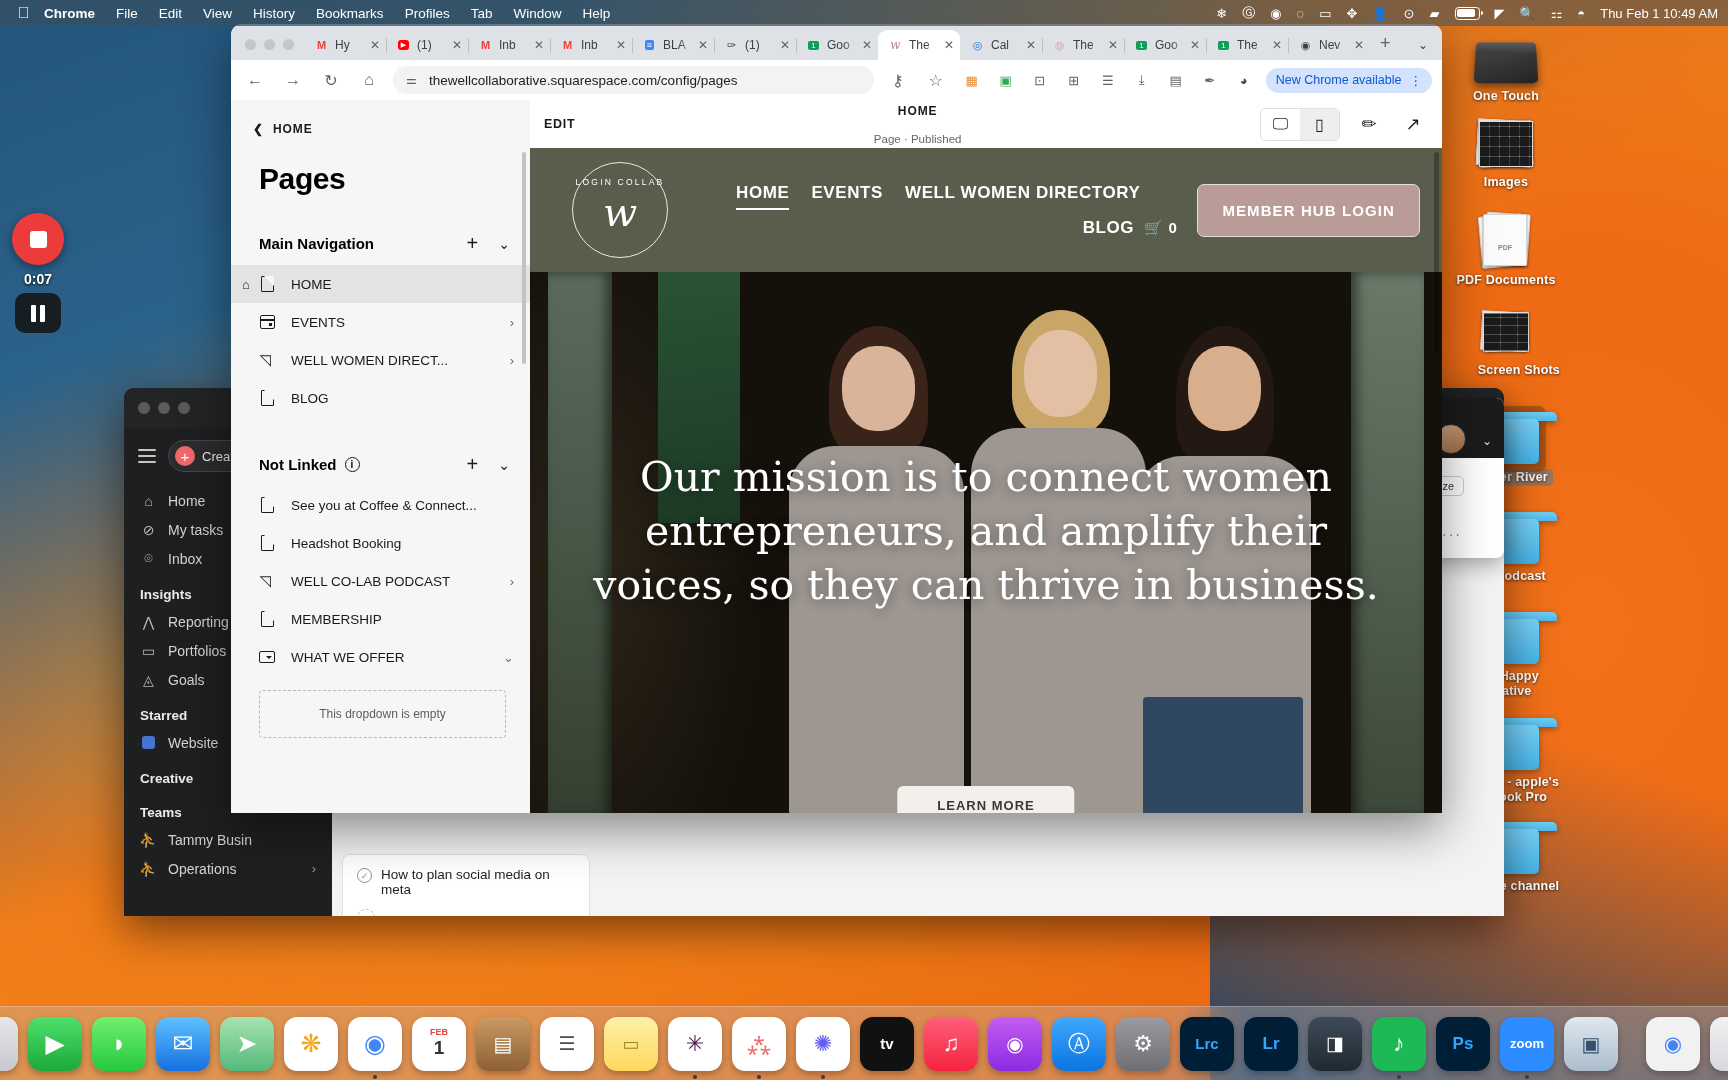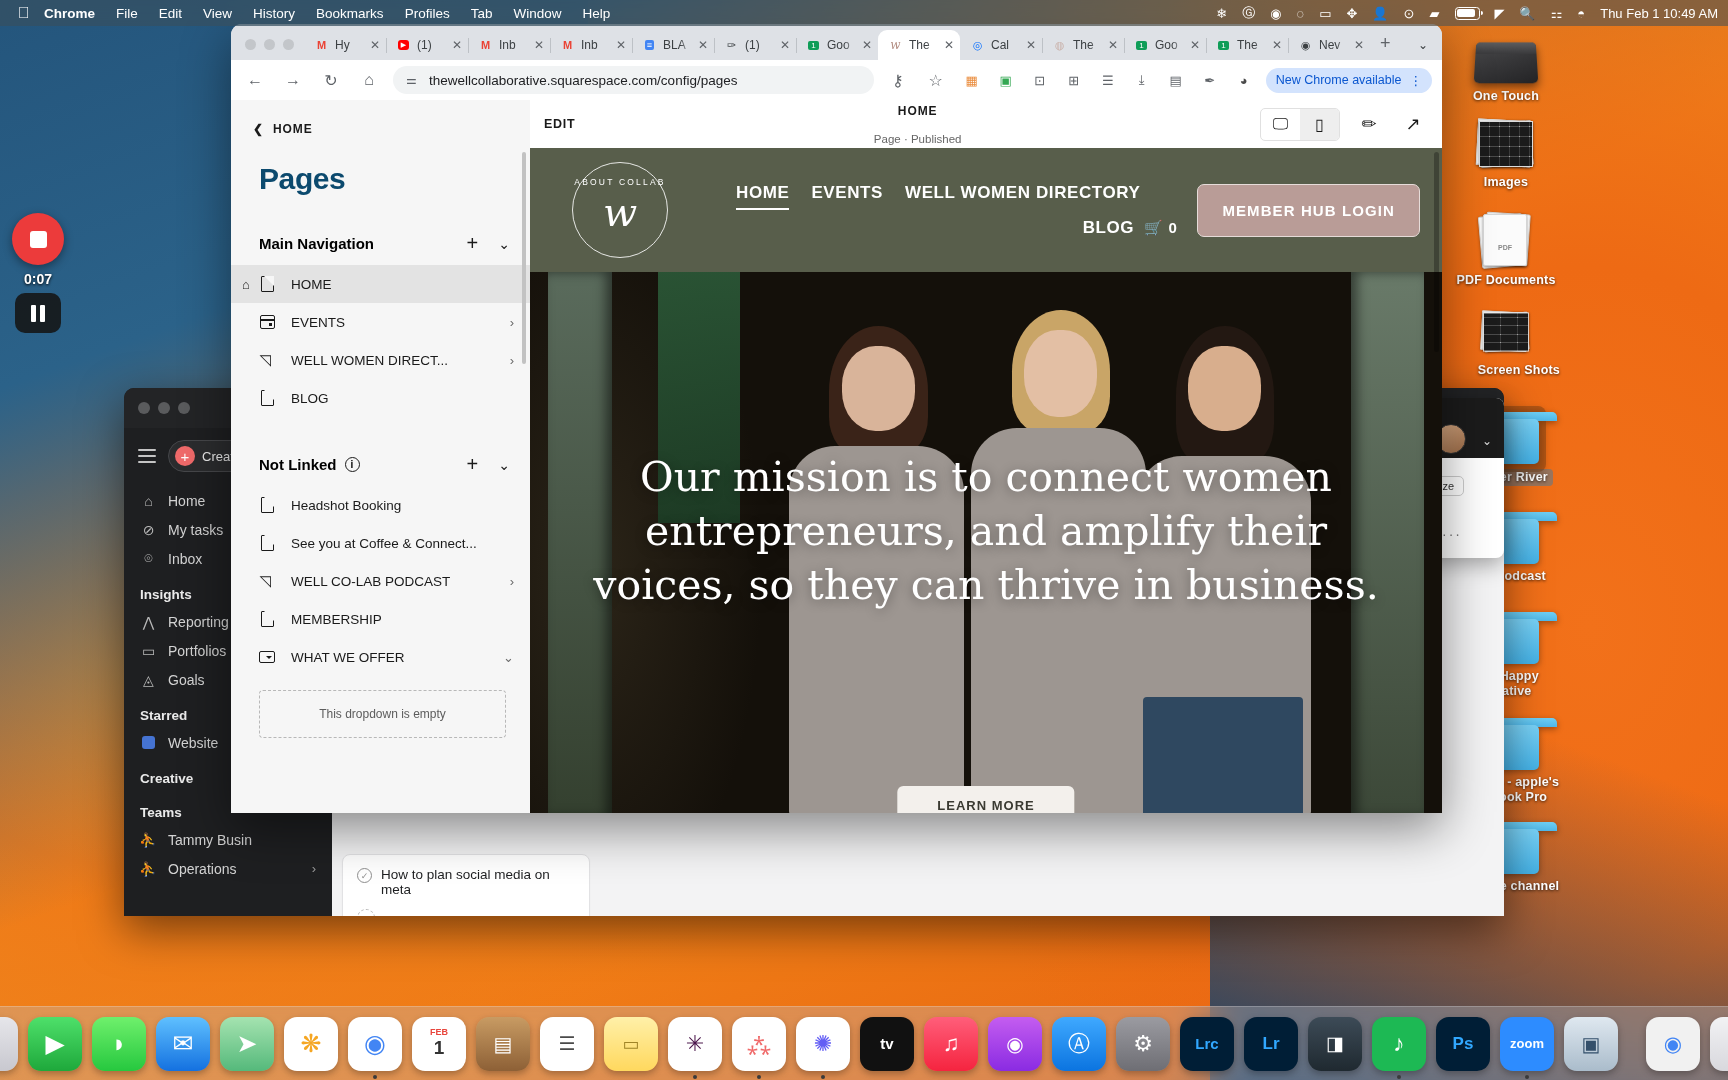--- a/index.html
+++ b/index.html
@@ -213,21 +213,21 @@
   .chip {
     background:#d3e3fd; color:#0b57d0; border-radius:14px; font-size: 12.5px;
     padding: 5px 10px; display:flex; align-items:center; gap: 8px; white-space:nowrap;
   }
 
   
   #sqs { position:absolute; left:0; top:76px; right:0; bottom:0; background:#f6f6f6; display:flex; }
   #sqs-panel { width: 299px; background:#f6f6f6; position:relative; overflow:hidden; }
   .sp-back { display:flex; align-items:center; gap:9px; padding: 22px 0 0 22px; font-size: 12px;
      letter-spacing: .9px; font-weight:600; color:#1a1a1a; }
-  .sp-title { font-size: 30px; font-weight: 700; letter-spacing: -.4px; padding: 26px 0 0 28px; color:#0c4a6e; }
+  .sp-title { font-size: 30px; font-weight: 700; letter-spacing: -.4px; padding: 26px 0 0 28px; color:#000000; }
   .sp-sect { display:flex; align-items:center; padding: 36px 20px 10px 28px; }
   .sp-sect .nm { font-size: 15px; font-weight:700; color:#000; }
   .sp-sect .info { width:15px;height:15px;border-radius:50%;border:1.4px solid #1a1a1a;
      font-size:10px; display:flex;align-items:center;justify-content:center;margin-left:8px; font-weight:bold;}
   .sp-sect .acts { margin-left:auto; display:flex; align-items:center; gap: 20px; color:#1a1a1a; }
   .sp-row {
     display:flex; align-items:center; height: 38px; padding: 0 16px 0 28px; gap: 16px;
     font-size: 13.5px; color:#1a1a1a; position:relative;
   }
   .sp-row.active { background:#e3e3e3; }
@@ -674,27 +674,27 @@
         <span class="acts">
           <span style="font-size:20px">+</span>
           <span style="font-size:14px">⌄</span>
         </span>
       </div>
 
       <div class="sp-row">
         <span class="pg-ic">
             <span class="ic-page"></span>
           </span>
-        <span>Headshot Booking</span>
+        <span>See you at Coffee &amp; Connect...</span>
       </div>
       <div class="sp-row">
         <span class="pg-ic">
             <span class="ic-page"></span>
           </span>
-        <span>See you at Coffee &amp; Connect...</span>
+        <span>Headshot Booking</span>
       </div>
       <div class="sp-row">
         <span class="pg-ic">
             <span class="ic-link"></span>
           </span>
         <span>WELL CO-LAB PODCAST</span>
         <span class="rchev">›</span>
       </div>
       <div class="sp-row">
         <span class="pg-ic">
@@ -727,21 +727,21 @@
             <div class="on">▯</div>
           </div>
           <div class="pv-ic">✏</div>
           <div class="pv-ic">↗</div>
         </div>
       </div>
 
       <div class="site">
         <div class="site-nav">
           <div class="logo">
-            <span class="arc">ABOUT COLLAB</span>
+            <span class="arc">LOGIN COLLAB</span>
             <span class="w">w</span>
           </div>
           <div class="nav-links">
             <div class="nav-r1">
               <span class="cur">HOME</span>
               <span>EVENTS</span>
               <span>WELL WOMEN DIRECTORY</span>
             </div>
             <div class="nav-r2">
               <span>BLOG</span>

